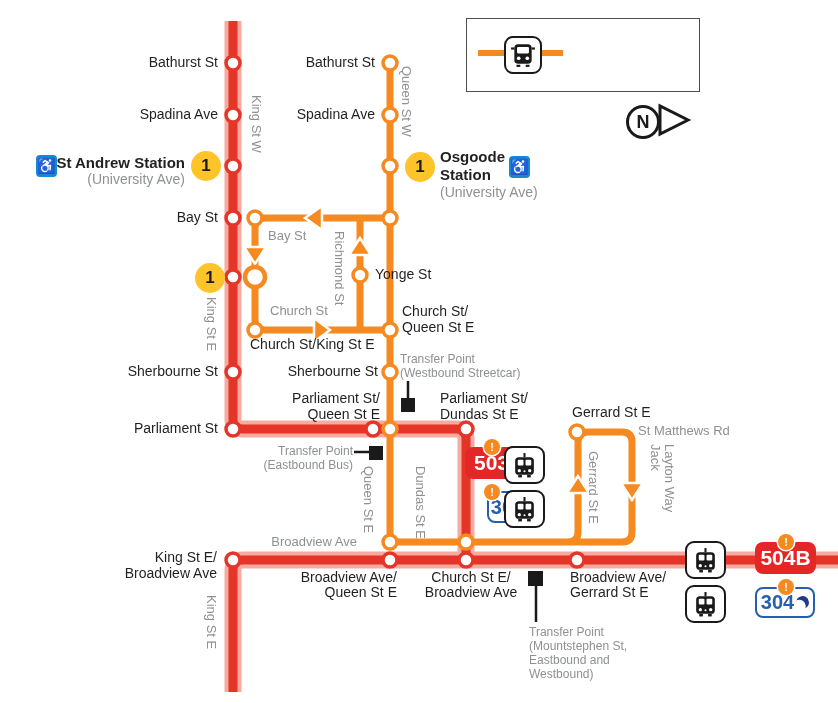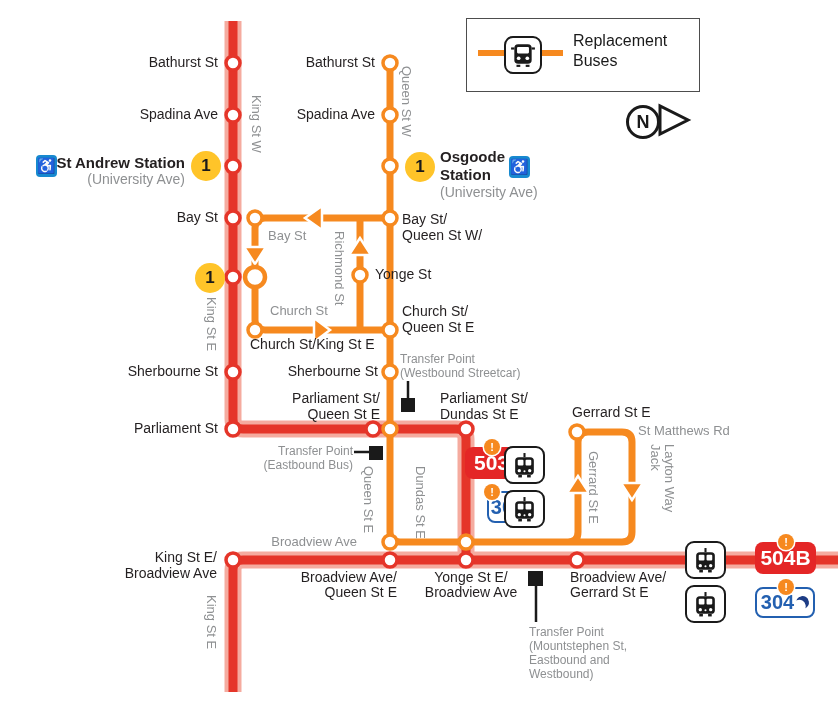--- a/index.html
+++ b/index.html
@@ -138,24 +138,20 @@
   <div class="lbl right" style="right:463px;top:106px">Spadina Ave</div>
 
   <span class="line1-badge" style="left:405px;top:152px">1</span>
   <div class="lbl" style="left:440px;top:148px">
     <span class="bold" style="line-height:18px">Osgoode</span>
     <span class="bold" style="line-height:18px">Station</span>
     <span class="sub">(University Ave)</span>
   </div>
   <span class="access" style="left:509px;top:156px">♿</span>
 
-  <div class="lbl" style="left:402px;top:211px">
-    <span>Bay St/</span>
-    <span>Queen St W/</span>
-  </div>
   <div class="lbl" style="left:375px;top:266px">Yonge St</div>
   <div class="lbl" style="left:402px;top:303px">
     <span>Church St/</span>
     <span>Queen St E</span>
   </div>
   <div class="lbl" style="left:250px;top:336px">Church St/King St E</div>
   <div class="lbl right" style="right:460px;top:363px">Sherbourne St</div>
 
   <div class="lbl right" style="right:458px;top:390px">
     <span>Parliament St/</span>
@@ -167,21 +163,21 @@
   </div>
 
   <div class="lbl" style="left:572px;top:404px">Gerrard St E</div>
   <div class="lbl gray" style="left:638px;top:423px">St Matthews Rd</div>
 
   <div class="lbl right" style="right:441px;top:570px;line-height:15px">
     <span>Broadview Ave/</span>
     <span>Queen St E</span>
   </div>
   <div class="lbl center" style="left:420px;top:570px;width:102px;line-height:15px">
-    <span>Yonge St E/</span>
+    <span>Church St E/</span>
     <span>Broadview Ave</span>
   </div>
   <div class="lbl" style="left:570px;top:570px;line-height:15px">
     <span>Broadview Ave/</span>
     <span>Gerrard St E</span>
   </div>
 
   <div class="lbl gray vert" style="left:248px;top:95px">King St W</div>
   <div class="lbl gray vert" style="left:398px;top:66px">Queen St W</div>
   <div class="lbl gray" style="left:268px;top:228px">Bay St</div>
@@ -290,23 +286,19 @@
       <rect x="1" y="5" width="3" height="2" fill="#1a1a1a"></rect>
       <rect x="20" y="5" width="3" height="2" fill="#1a1a1a"></rect>
       <rect x="4" y="2" width="16" height="18" rx="3.5" fill="#1a1a1a"></rect>
       <rect x="6.5" y="4.5" width="11" height="6" rx="1" fill="#fff"></rect>
       <circle cx="8" cy="15" r="1.7" fill="#fff"></circle>
         <circle cx="16" cy="15" r="1.7" fill="#fff"></circle>
       <rect x="6" y="21" width="3.5" height="2" fill="#1a1a1a"></rect>
         <rect x="14.5" y="21" width="3.5" height="2" fill="#1a1a1a"></rect>
     </svg>
   </div>
-  <div class="legend-text">
-    <span style="display:block">Replacement</span>
-    <span style="display:block">Buses</span>
-  </div>
 
   <div class="north-circle">N</div>
   <svg class="abs" style="left:657px;top:101px" width="36" height="38" viewBox="0 0 36 38">
     <polygon points="3,5 3,33 31,19" fill="#fff" stroke="#1a1a1a" stroke-width="3"></polygon>
   </svg>
 
 </div>
 
 </body></html>

